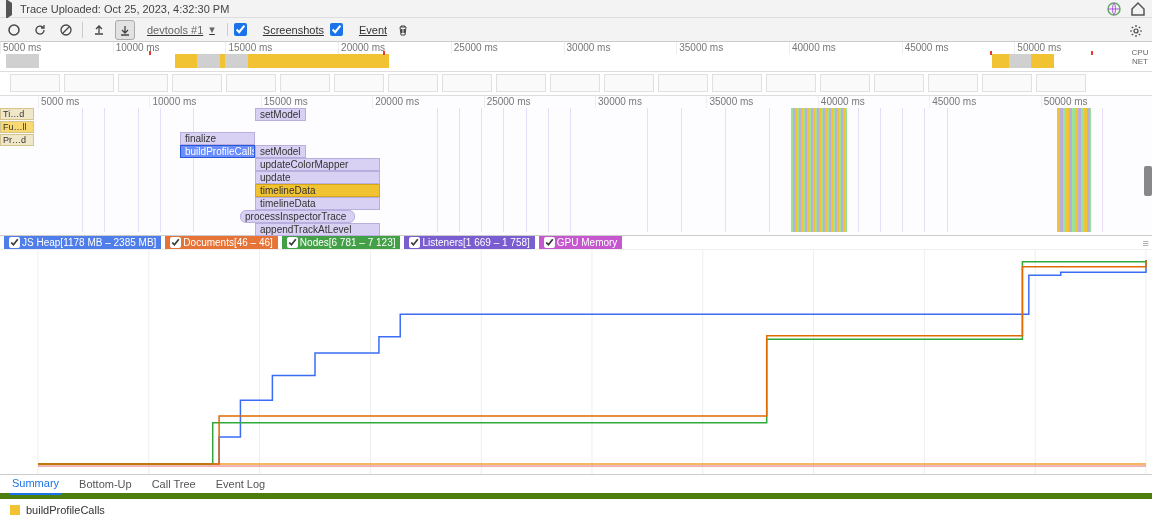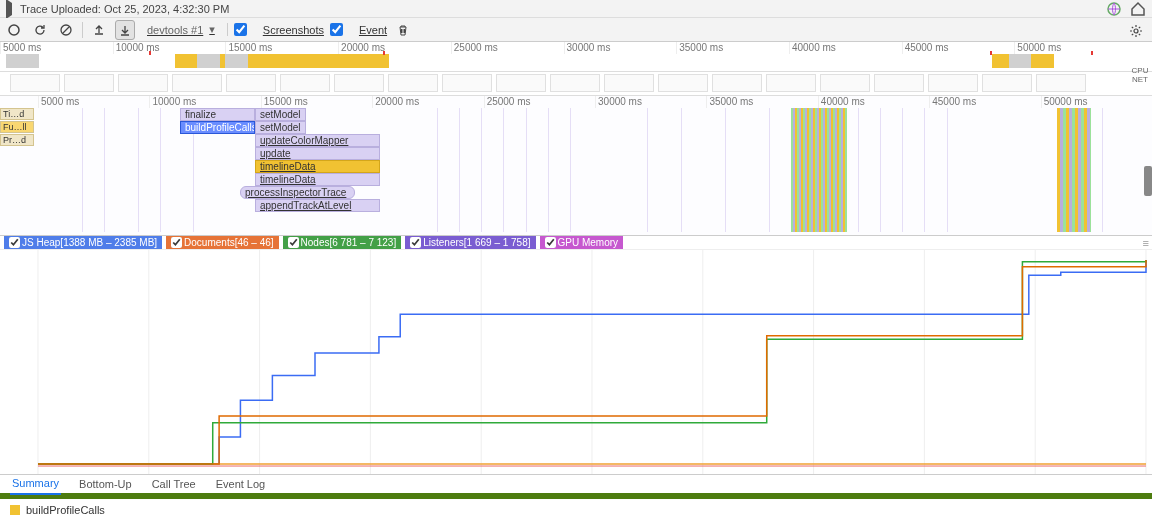--- a/index.html
+++ b/index.html
@@ -17,39 +17,39 @@
 .select-box { display:flex; align-items:center; gap:6px; border-right:1px solid #ccc; padding:0 12px 0 6px; color:#666; }
 .chk { display:flex; align-items:center; gap:16px; }
 .chk input { accent-color:#1a73e8; width:13px; height:13px; }
 .gear-right { position:absolute; right:6px; top:3px; }
 
 .overview { height:30px; background:#fff; border-bottom:1px solid #ddd; position:relative; }
 .overview-scale { display:flex; position:absolute; top:0; left:0; right:25px; height:12px; }
 .ov-tick { flex:1; text-align:left; color:#777; font-size:10px; padding-left:2px; border-left:1px solid #eee; }
 .ov-art { position:absolute; top:12px; left:0; right:25px; height:16px; }
 .ov-block { position:absolute; top:0; height:14px; }
-.ov-cpu-net { position:absolute; right:0; top:18px; width:24px; font-size:8px; color:#666; text-align:center; line-height:9px; padding-top:6px; }
+.ov-cpu-net { position:absolute; right:0; top:0; width:24px; font-size:8px; color:#666; text-align:center; line-height:9px; padding-top:6px; }
 
 .screenshots-row { height:24px; background:#fff; border-bottom:1px solid #ddd; display:flex; gap:4px; padding:2px 4px 2px 10px; }
 .thumb { flex:0 0 50px; height:18px; background:#fafafa; border:1px solid #e0e0e0; }
 
 .flame-panel { height:140px; border-bottom:1px solid #ccc; position:relative; background:#e8f0fe1a; }
 .flame-scale { position:absolute; top:0; left:38px; right:0; height:12px; display:flex; font-size:10px; color:#777; }
 .flame-tick { flex:1; border-left:1px solid #eee; padding-left:2px; }
 .leftcol { position:absolute; left:0; top:12px; width:34px; }
 .leftcol-row { height:12px; background:#f0e6c8; border:1px solid #d4c48f; font-size:9px; padding:0 2px; margin-bottom:1px; white-space:nowrap; overflow:hidden; text-overflow:ellipsis; }
 .leftcol-row.sel { background:#f9d771; }
 .flame-rows { position:absolute; left:180px; top:12px; width:200px; }
 .frow { height:13px; background:#d9d1f3; border:1px solid #b9afde; font-size:10px; padding:0 4px; white-space:nowrap; overflow:hidden; }
 .frow.yellow { background:#f1c232; border-color:#d4a61a; width:75px; }
 .frow.sel { background:#6a8dff; color:#fff; border:1px solid #2a57d8; width:75px; }
 .frow.narrow { width:75px; }
-.flame-rows .frow:nth-child(n+3) { margin-left:75px; width:125px;text-decoration:underline; }
+.flame-rows .frow:nth-child(n+3) { margin-left:75px; width:125px; }
 .flame-rows .frow.sel { margin-left:0; }
-.flame-rows .frow.narrow { margin-left:0; }
+.flame-rows .frow.narrow { margin-left:0;margin-top:24px; }
 .flame-dots { position:absolute; top:12px; left:38px; right:6px; height:124px; }
 .fd { position:absolute; top:0; width:1px; height:124px; background:rgba(160,130,220,.25); }
 .right-scroll-ind { position:absolute; right:0; top:50%; width:8px; height:30px; background:#888; border-radius:2px; }
 
 .memory-legend { height:14px; display:flex; align-items:center; padding:0 4px; gap:4px; border-bottom:1px solid #eee; }
 .ml-item { display:flex; align-items:center; gap:2px; padding:1px 5px; color:#fff; font-size:10px; }
 .ml-item input { width:11px; height:11px; accent-color:#fff; }
 .ml-burger { margin-left:auto; color:#999; letter-spacing:-1px; }
 
 .memory-chart { height:225px; position:relative; border-bottom:1px solid #ccc; }
@@ -254,21 +254,21 @@
       <div class="frow " style="margin-left: 75px; width: 125px;">timelineData</div>
       <div class="frow " style="margin-left: 60px; width: 115px; border-radius: 6px;">processInspectorTrace</div>
       <div class="frow " style="margin-left: 75px; width: 125px;">appendTrackAtLevel</div>
     </div>
   <div class="right-scroll-ind"></div>
 </div>
 
 <div class="memory-legend">
   <label class="ml-item" style="background:#4f7de9">
       <input type="checkbox" checked="" style="">
-      <span>JS Heap[1388 MB – 2385 MB]</span>
+      <span>JS Heap[1178 MB – 2385 MB]</span>
     </label>
   <label class="ml-item" style="background:#e67337">
       <input type="checkbox" checked="" style="">
       <span>Documents[46 – 46]</span>
     </label>
   <label class="ml-item" style="background:#43a047">
       <input type="checkbox" checked="" style="">
       <span>Nodes[6 781 – 7 123]</span>
     </label>
   <label class="ml-item" style="background:#7a5dd1">

